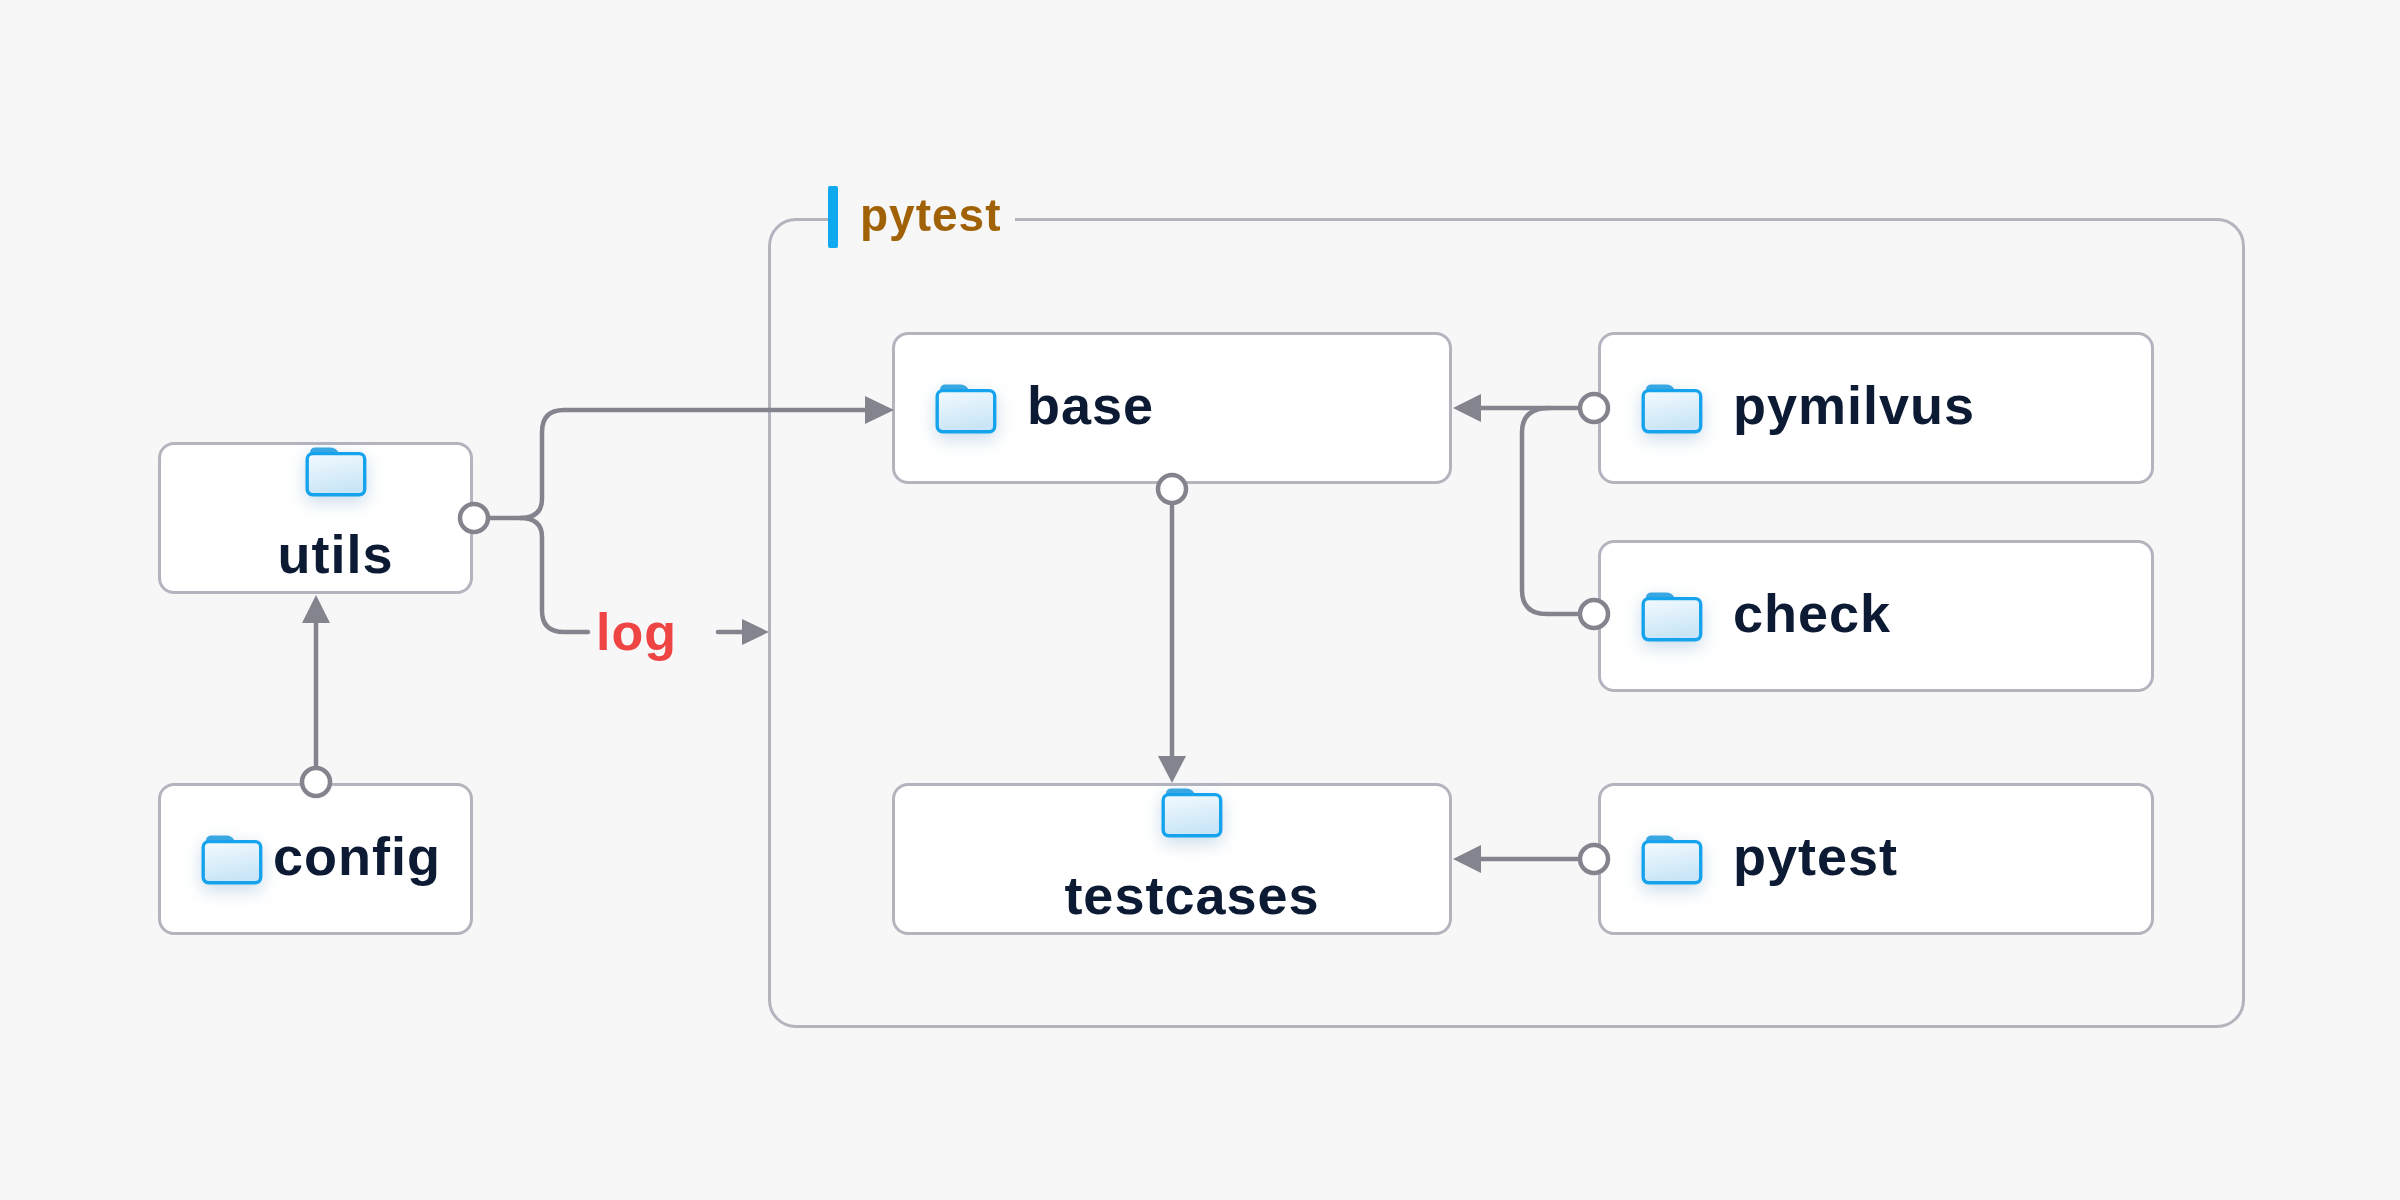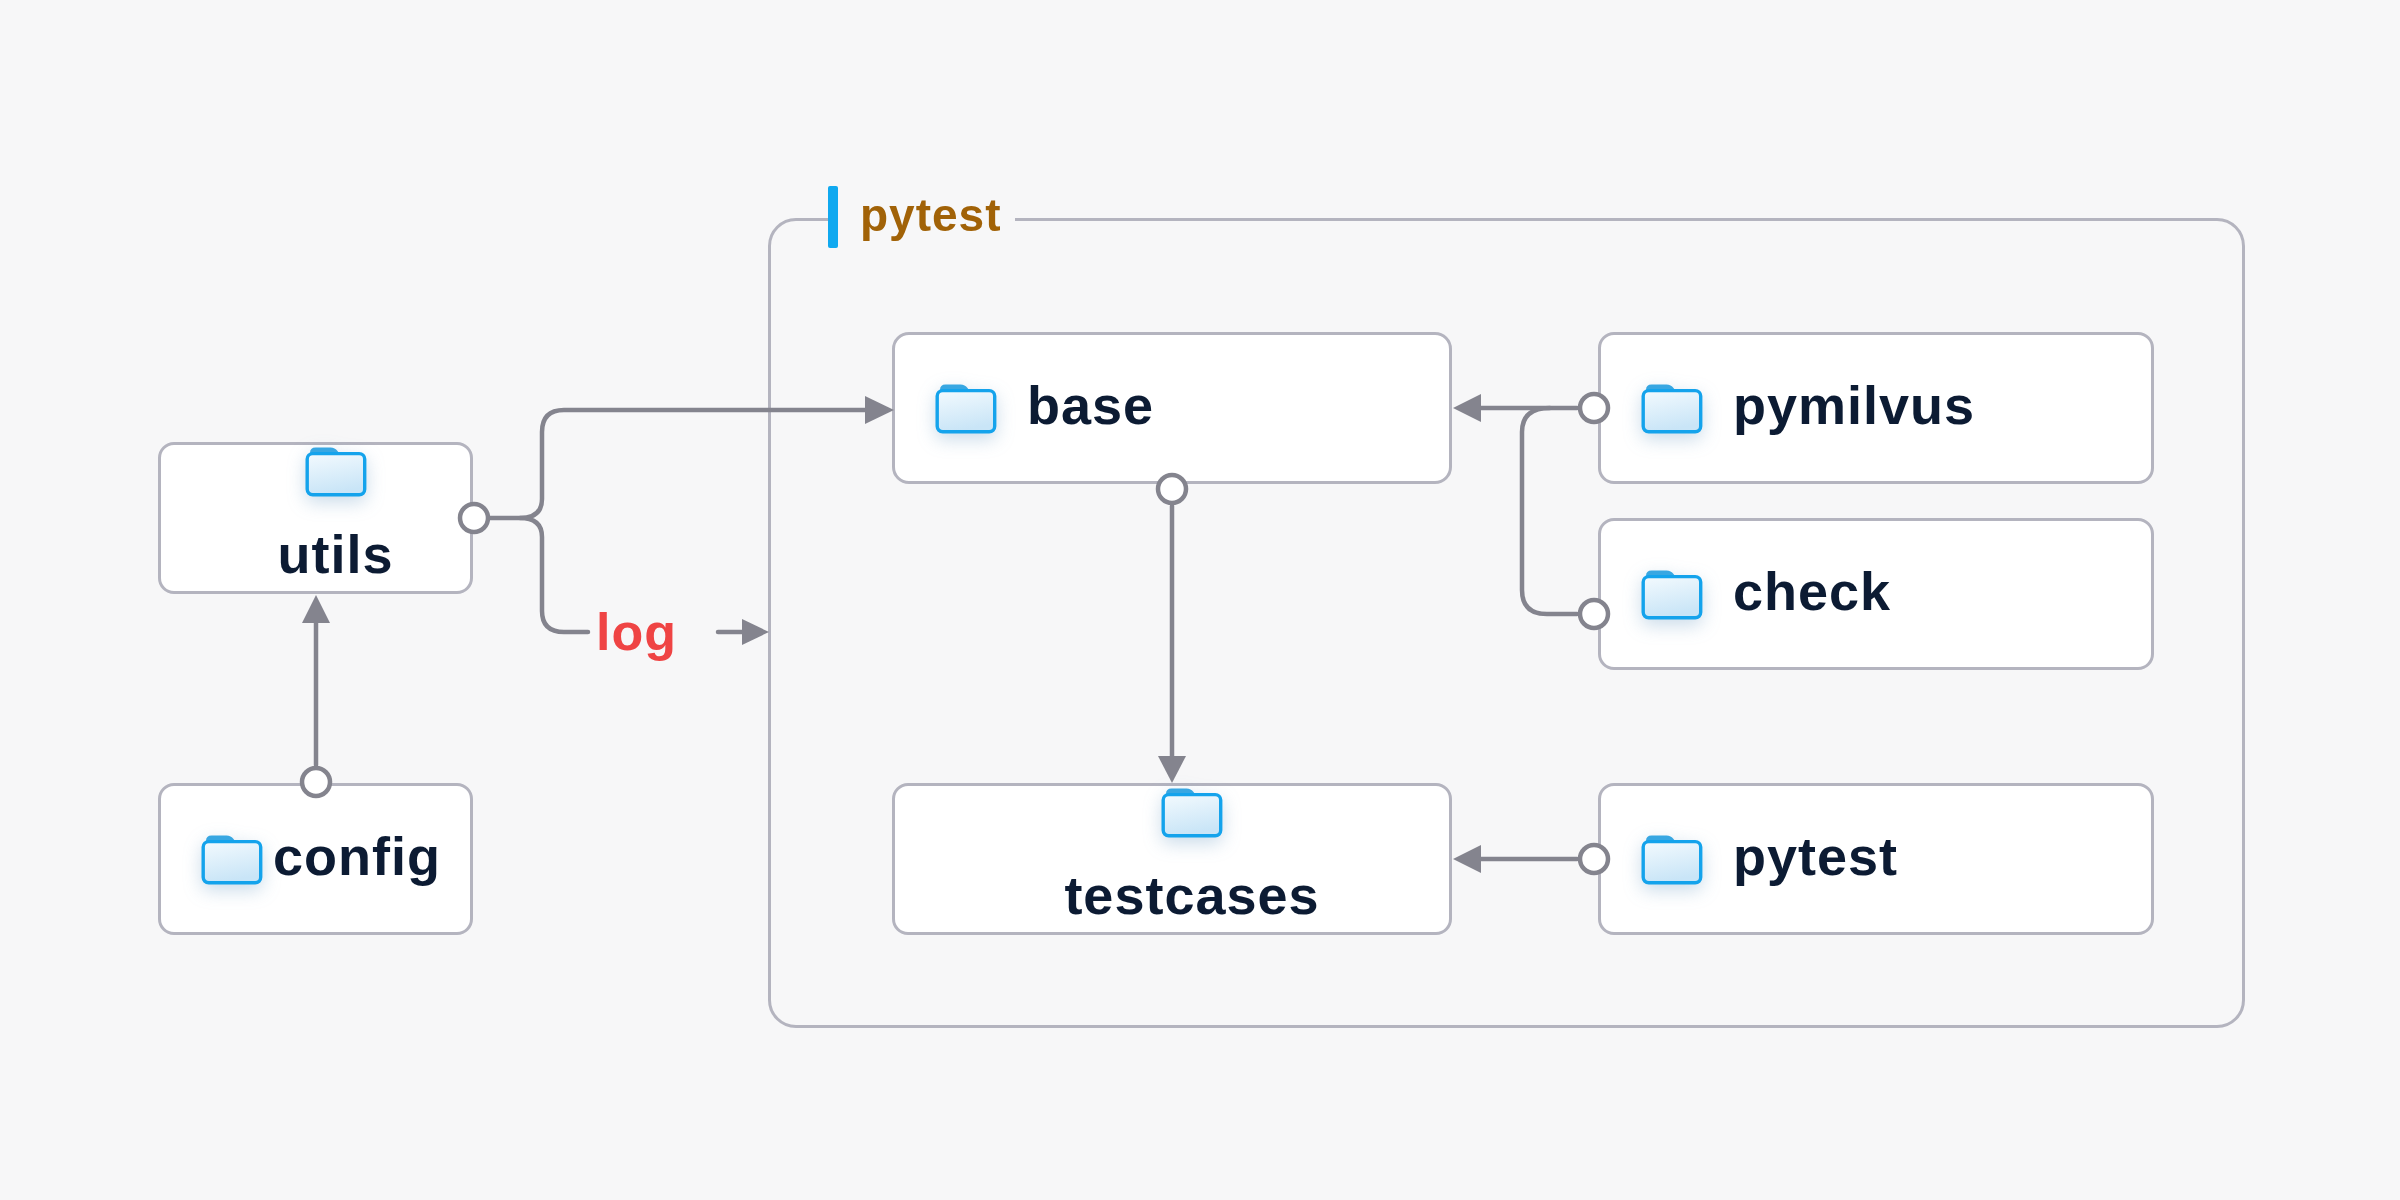--- a/index.html
+++ b/index.html
@@ -36,24 +36,24 @@
     z-index:2;
   }
   .node .lbl{
     font-size:54px;font-weight:700;color:#0c1b33;letter-spacing:1px;line-height:1;
     padding-bottom:6px;
   }
   .folder{width:62px;height:52px;flex:0 0 auto;filter:drop-shadow(0 6px 9px rgba(70,130,180,.28));}
 
   .node-utils    {left:158px; top:442px; width:315px; height:152px;flex-direction:column;}
   .node-config   {left:158px; top:783px; width:315px; height:152px;gap:10px;}
-  .node-base     {left:892px; top:332px; width:560px; height:152px;border-radius:17px;}
+  .node-base     {left:892px; top:332px; width:560px; height:152px;}
   .node-testcases{left:892px; top:783px; width:560px; height:152px;flex-direction:column;}
   .node-pymilvus {left:1598px;top:332px; width:556px; height:152px;}
-  .node-check    {left:1598px;top:518px; width:556px; height:152px;}
+  .node-check    {left:1598px;top:540px; width:556px; height:152px;}
   .node-common   {left:1598px;top:783px; width:556px; height:152px;}
 
   
   .edge-label{
     position:absolute;left:596px;top:602px;height:60px;
     display:flex;align-items:center;z-index:2;
     font-size:52px;font-weight:600;color:#ef4444;letter-spacing:1px;
   }
 
   

